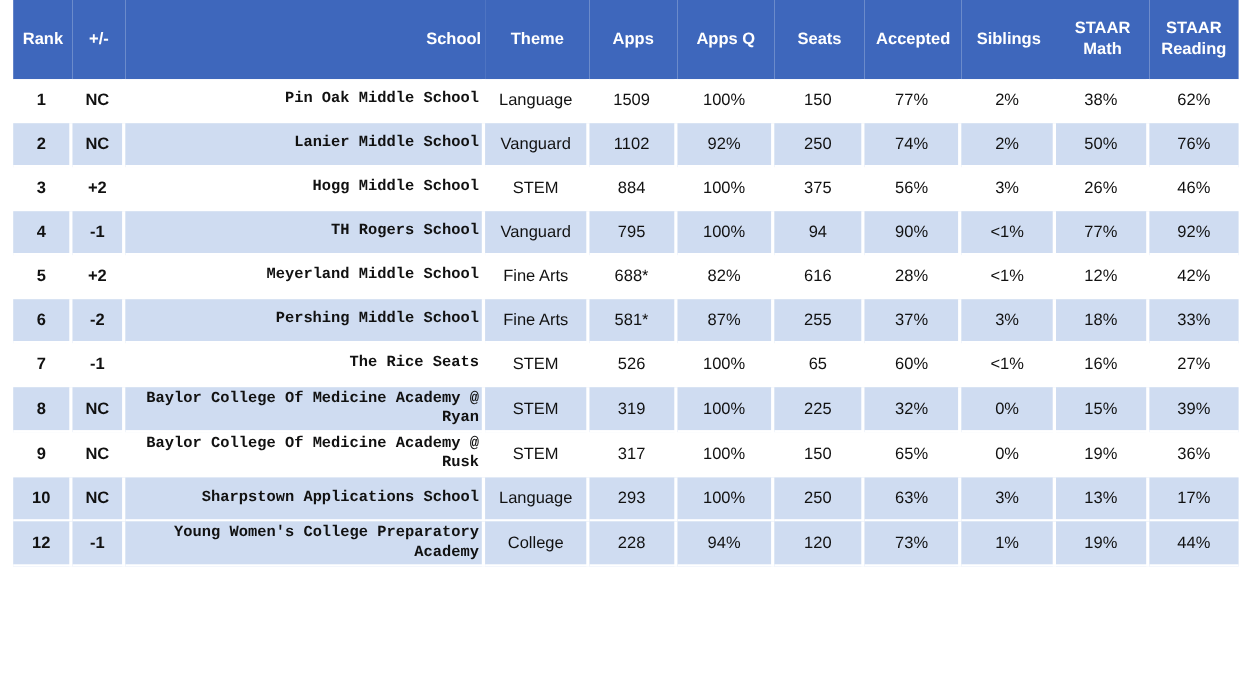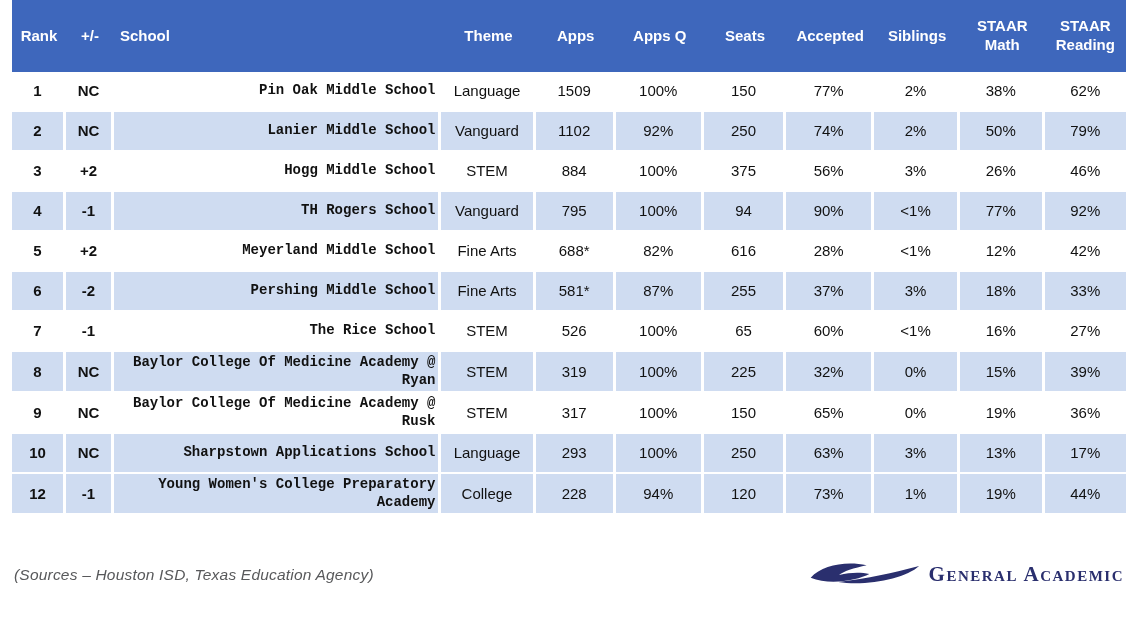--- a/index.html
+++ b/index.html
@@ -27,21 +27,21 @@
     width:100%;
     border-collapse:separate;border-spacing:0;
     table-layout:fixed;
   }
   th{
     background:var(--header-bg);
     color:#fff;font-weight:bold;font-size:15px;
     height:72px;vertical-align:middle;text-align:center;
     padding:2px 4px;line-height:1.25;
   }
-  th.col-school{text-align:left;padding-left:6px;margin-top:42px;}
+  th.col-school{text-align:right;padding-left:6px;margin-top:42px;}
   td{
     height:40px;vertical-align:middle;text-align:center;
     font-size:15px;line-height:1.2;
     padding:2px 3px;
     border-right:3px solid #fff;
     border-bottom:2px solid #fff;
     background:#fff;
   }
   td:last-child{border-right:none;}
   tr.alt td{background:var(--row-alt);}
@@ -124,21 +124,21 @@
             <td class="col-rank">2</td>
             <td class="col-change">NC</td>
             <td class="col-school">Lanier Middle School</td>
             <td class="col-theme">Vanguard</td>
             <td class="col-apps">1102</td>
             <td class="col-apps_q">92%</td>
             <td class="col-seats">250</td>
             <td class="col-accepted">74%</td>
             <td class="col-siblings">2%</td>
             <td class="col-staar_math">50%</td>
-            <td class="col-staar_reading">79%</td>
+            <td class="col-staar_reading">76%</td>
           </tr>
           <tr class="">
             <td class="col-rank">3</td>
             <td class="col-change">+2</td>
             <td class="col-school">Hogg Middle School</td>
             <td class="col-theme">STEM</td>
             <td class="col-apps">884</td>
             <td class="col-apps_q">100%</td>
             <td class="col-seats">375</td>
             <td class="col-accepted">56%</td>
@@ -181,21 +181,21 @@
             <td class="col-apps_q">87%</td>
             <td class="col-seats">255</td>
             <td class="col-accepted">37%</td>
             <td class="col-siblings">3%</td>
             <td class="col-staar_math">18%</td>
             <td class="col-staar_reading">33%</td>
           </tr>
           <tr class="">
             <td class="col-rank">7</td>
             <td class="col-change">-1</td>
-            <td class="col-school">The Rice School</td>
+            <td class="col-school">The Rice Seats</td>
             <td class="col-theme">STEM</td>
             <td class="col-apps">526</td>
             <td class="col-apps_q">100%</td>
             <td class="col-seats">65</td>
             <td class="col-accepted">60%</td>
             <td class="col-siblings">&lt;1%</td>
             <td class="col-staar_math">16%</td>
             <td class="col-staar_reading">27%</td>
           </tr>
           <tr class="alt">
@@ -249,26 +249,14 @@
             <td class="col-seats">120</td>
             <td class="col-accepted">73%</td>
             <td class="col-siblings">1%</td>
             <td class="col-staar_math">19%</td>
             <td class="col-staar_reading">44%</td>
           </tr>
         </tbody>
     </table>
   </div>
 
-  <div class="footer">
-    <div class="sources">(Sources – Houston ISD, Texas Education Agency)</div>
-    <div class="logo">
-      <span>
-        <svg width="118" height="32" viewBox="0 0 130 36" xmlns="http://www.w3.org/2000/svg">
-          <path class="navy-fill" d="M5,21 C18,7 44,2 68,7 C54,10 41,14 37,18 C50,15 62,15 71,17 C58,24 26,30 5,21 Z" fill="#2A2F6E"></path>
-          <path class="navy-fill" d="M36,26 C70,22 97,16 127,8 C112,22 68,31 36,26 Z" fill="#2A2F6E"></path>
-        </svg>
-      </span>
-      <span class="logo-text">General Academic</span>
-    </div>
-  </div>
 
 </div>
 
 </body></html>

